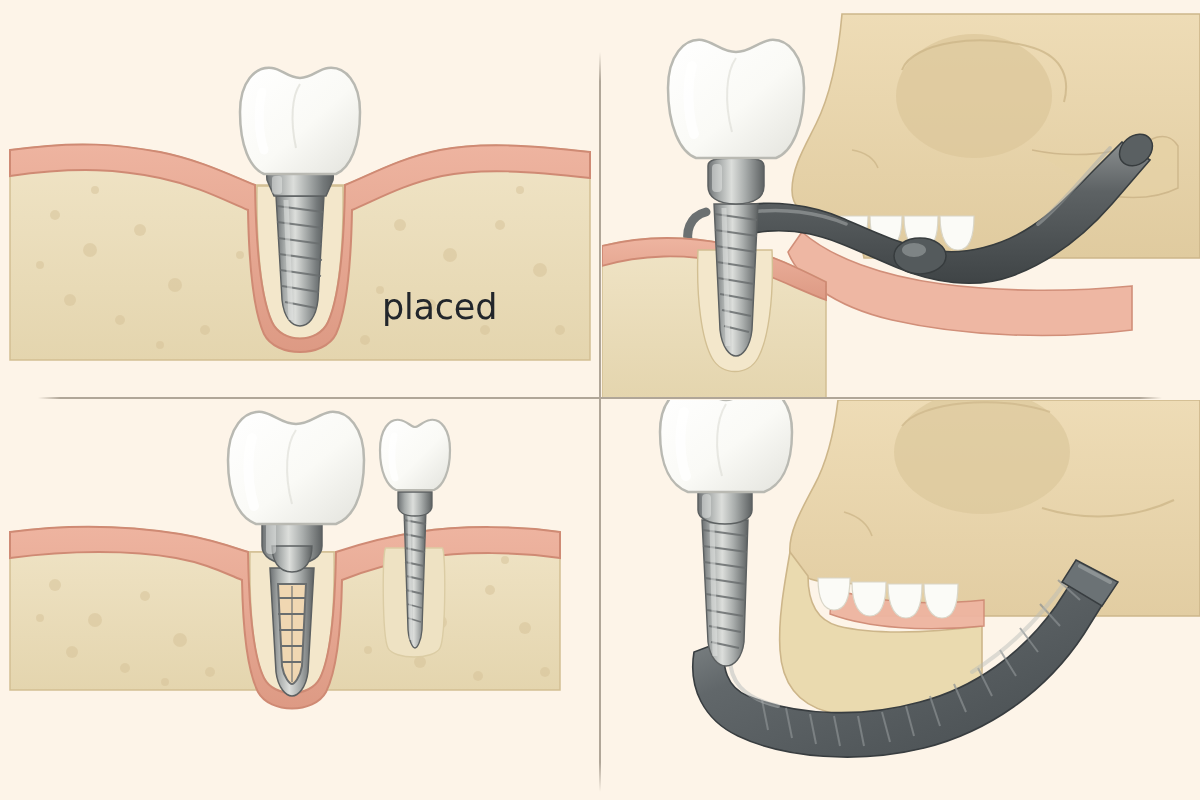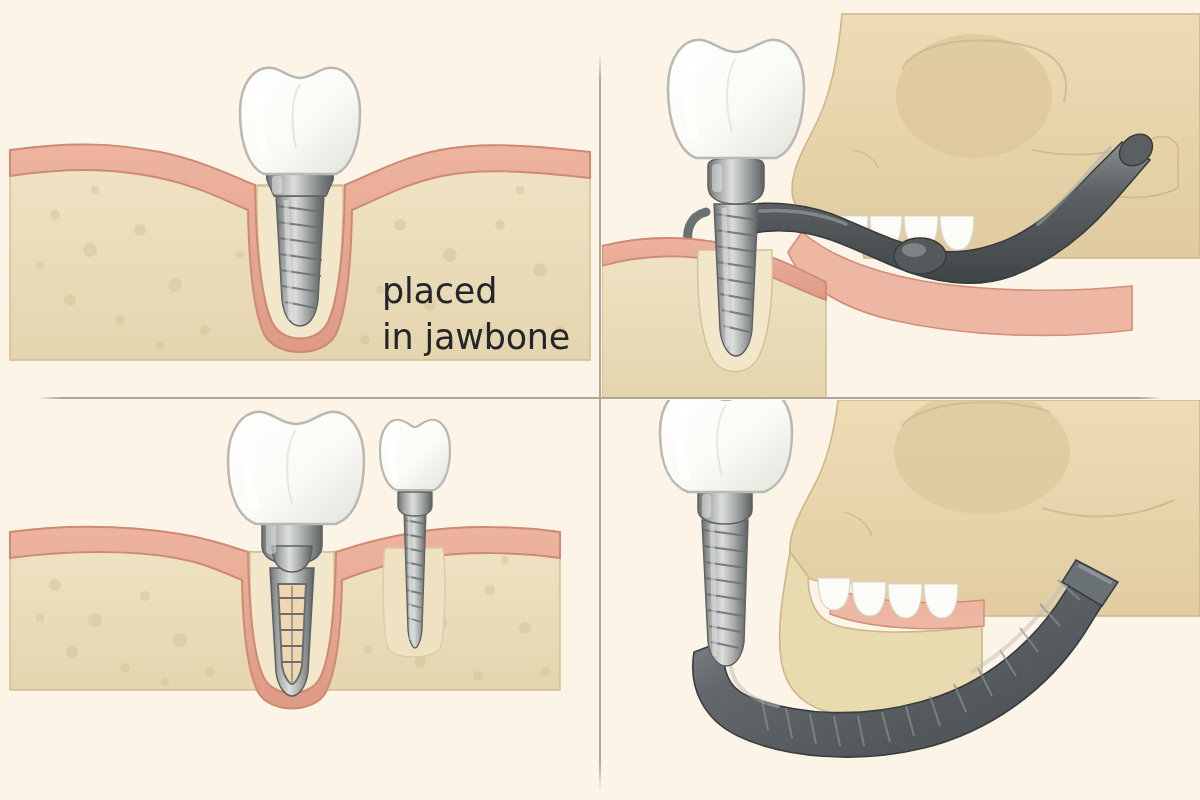--- a/index.html
+++ b/index.html
@@ -16,21 +16,21 @@
   .q-tr{left:602px;top:0;width:598px;height:398px;}
   .q-bl{left:0;top:400px;width:600px;height:400px;}
   .q-br{left:602px;top:400px;width:598px;height:400px;}
 
   .divider{position:absolute;background:#b9afa2;}
   .div-v{left:599px;top:52px;width:2px;height:740px;
          background:linear-gradient(to bottom,rgba(185,175,162,0) 0%,#b0a698 4%,#b0a698 96%,rgba(185,175,162,0) 100%);}
   .div-h{left:38px;top:397px;width:1124px;height:2px;
          background:linear-gradient(to right,rgba(185,175,162,0) 0%,#b0a698 2%,#b0a698 98%,rgba(185,175,162,0) 100%);}
 
-  .label{position:absolute;color:#22262b;white-space:pre;}
+  .label{position:absolute;color:#22262b;white-space:pre;margin-top:16px;}
   .label.small{font-size:35px;line-height:46px;font-weight:400;letter-spacing:-0.2px;}
 
   .lbl-tl{left:382px;top:268px;}
 
   svg{display:block;}
 </style>
 </head>
 <body style="background: rgb(253, 244, 232);">
 
 <div id="poster">
@@ -114,21 +114,21 @@
         <rect x="272" y="176" width="10" height="18" fill="#e8eae8" opacity="0.5" rx="3"></rect>
       </g>
 
       <g>
         <path d="M240,112 C240,82 255,66 272,68 C282,69 288,78 300,78 C312,78 318,69 328,68 C345,66 360,82 360,112 C360,146 350,168 336,174 L264,174 C250,168 240,146 240,112 Z" fill="url(#crownG1)" stroke="#b9b9b2" stroke-width="2.5"></path>
         <path d="M262,92 C258,108 258,132 264,150" stroke="#ffffff" stroke-width="9" fill="none" opacity="0.75" stroke-linecap="round"></path>
         <path d="M300,84 C292,96 290,120 296,148" stroke="#d8d8d1" stroke-width="2" fill="none" opacity="0.6"></path>
       </g>
     </svg>
 
-    <div class="label small lbl-tl"><span>placed</span><br><span>in jawbone</span></div>
+    <div class="label small lbl-tl"><span>placed</span><br></div>
   </div>
 
   <div class="quad q-tr">
     <svg width="598" height="398" viewBox="0 0 598 398">
       <defs>
         <linearGradient id="skullG" x1="0" y1="0" x2="0" y2="1">
           <stop offset="0" stop-color="#eedcb6"></stop>
             <stop offset="1" stop-color="#e0cb9f"></stop>
         </linearGradient>
         <linearGradient id="boneG2" x1="0" y1="0" x2="0" y2="1">

